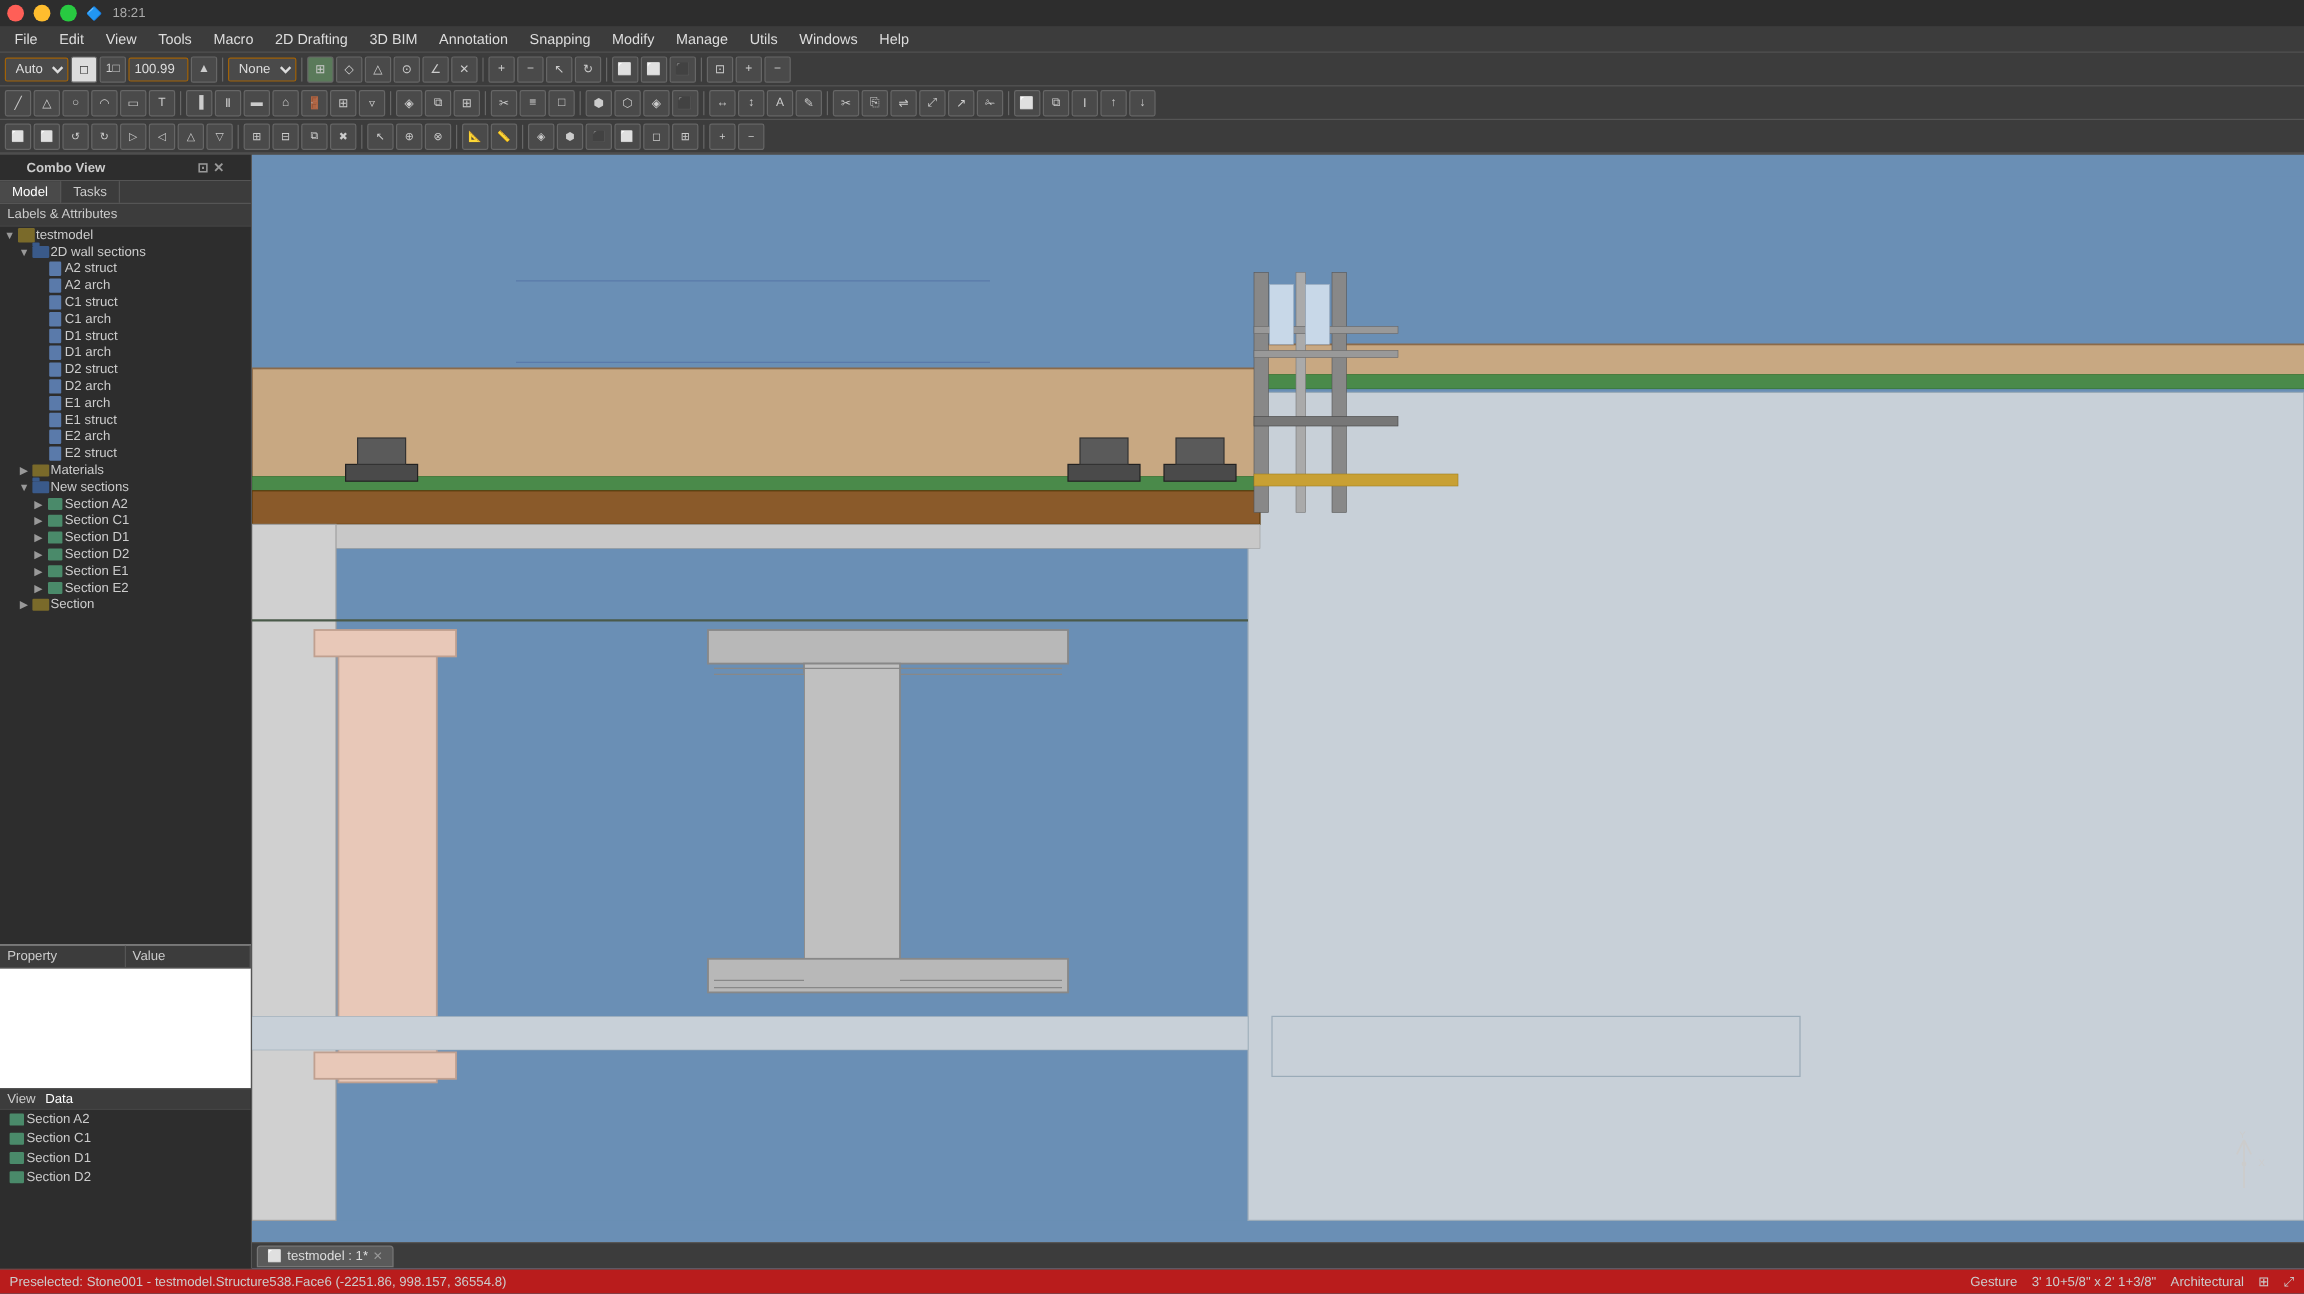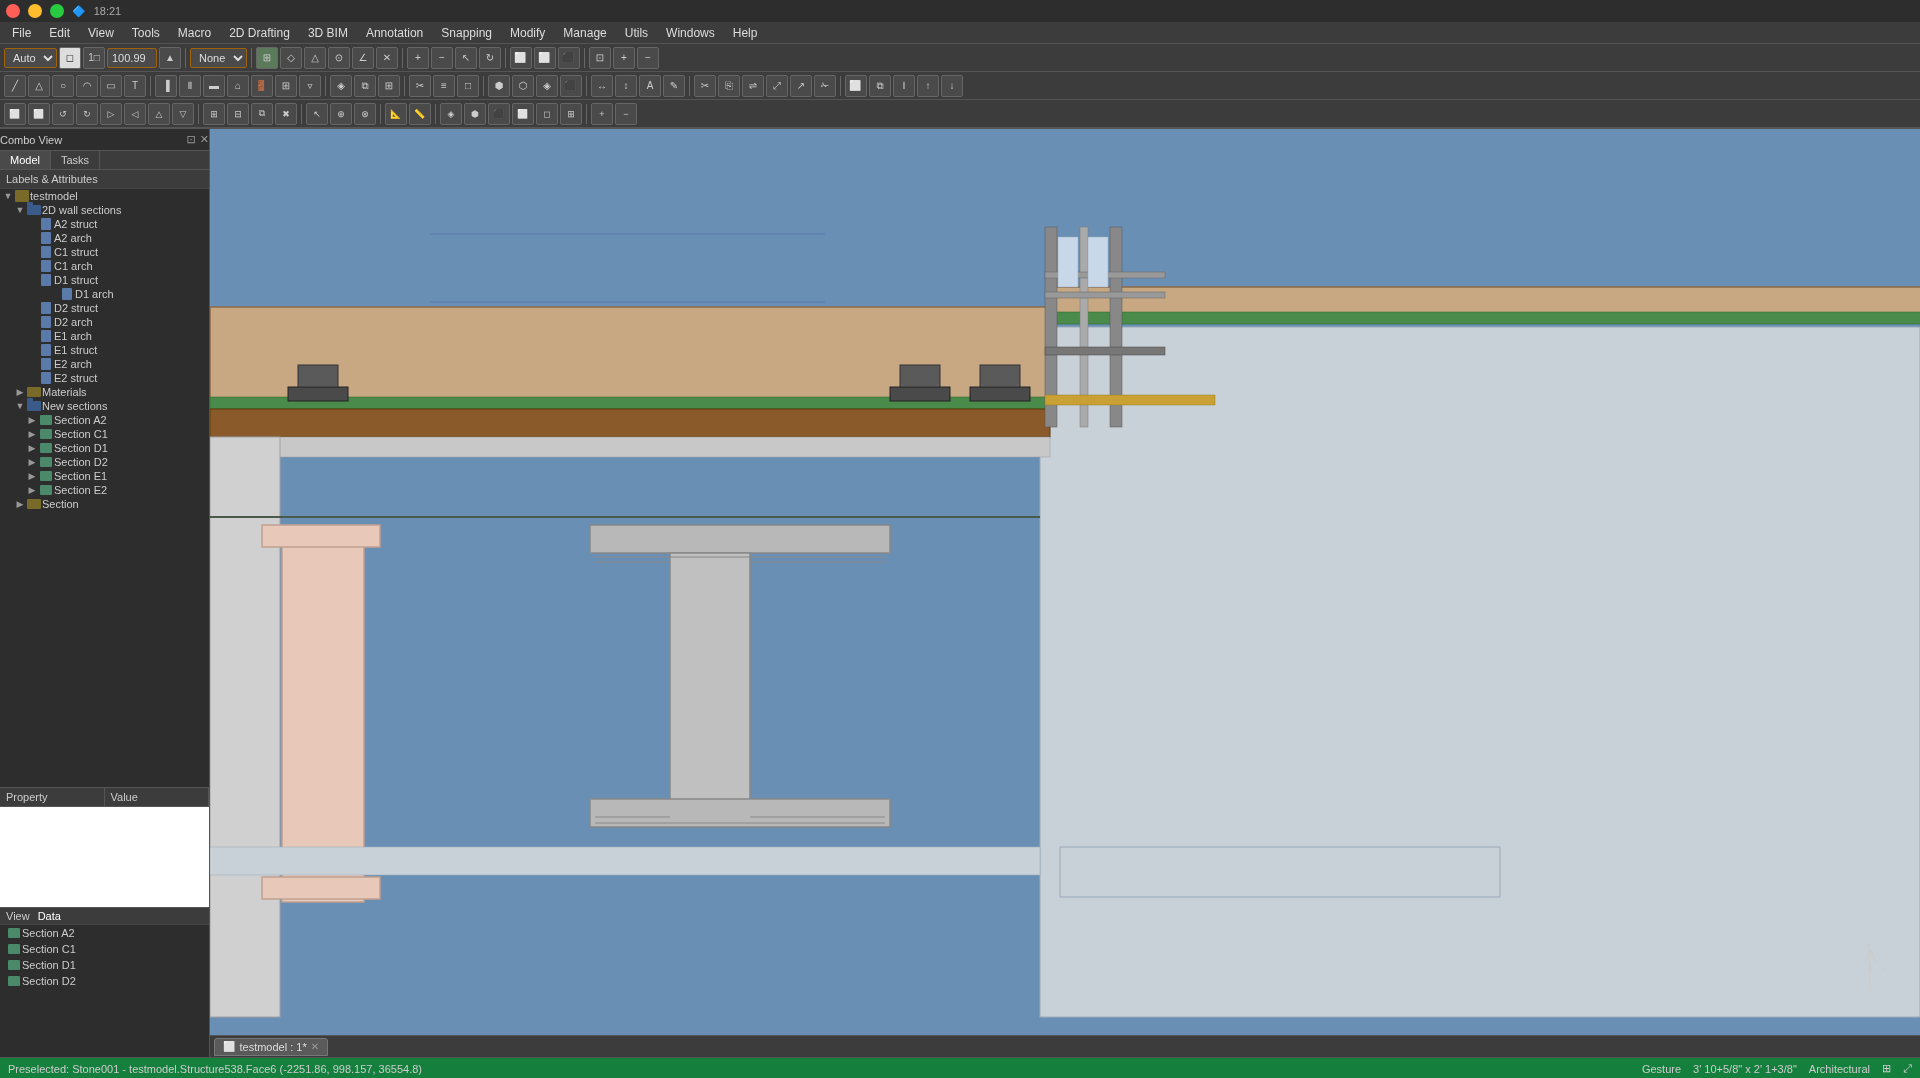--- a/index.html
+++ b/index.html
@@ -78,24 +78,25 @@
       background: #3c3c3c;
       border-right: 1px solid #555;
       display: flex;
       flex-direction: column;
     }
     #combo-header {
       height: 22px;
       background: #2d2d2d;
       display: flex;
       align-items: center;
-      padding: 0 0;
+      padding: 0 22px;
       font-size: 11px;
       color: #ccc;
       border-bottom: 1px solid #555;
+      font-weight: bold;
     }
     #combo-tabs {
       display: flex;
       background: #3c3c3c;
       border-bottom: 1px solid #555;
     }
     .combo-tab {
       padding: 3px 10px;
       font-size: 11px;
       cursor: pointer;
@@ -187,21 +188,21 @@
       font-size: 11px;
       color: #ddd;
       cursor: pointer;
       margin-right: 2px;
     }
     .view-tab-close { color: #999; font-size: 10px; cursor: pointer; }
 
     
     #statusbar {
       height: 22px;
-      background: #15803d;
+      background: #b91c1c;
       border-top: 1px solid #555;
       display: flex;
       align-items: center;
       padding: 0 8px;
       gap: 8px;
       font-size: 11px;
       color: #ccc;
     }
     #statusbar .status-right { margin-left: auto; display: flex; align-items: center; gap: 12px; }
 
@@ -442,21 +443,21 @@
           </div>
         <div class="tree-label">C1 arch</div>
       </div>
       <div class="tree-item" style="padding-left:26px;">
         <div class="tree-arrow"> </div>
         <div class="tree-icon">
             <div class="icon-doc"></div>
           </div>
         <div class="tree-label">D1 struct</div>
       </div>
-      <div class="tree-item" style="padding-left:26px;margin-left:21px;">
+      <div class="tree-item" style="padding-left:26px;">
         <div class="tree-arrow"> </div>
         <div class="tree-icon">
             <div class="icon-doc"></div>
           </div>
         <div class="tree-label">D1 arch</div>
       </div>
       <div class="tree-item" style="padding-left:26px;">
         <div class="tree-arrow"> </div>
         <div class="tree-icon">
             <div class="icon-doc"></div>

